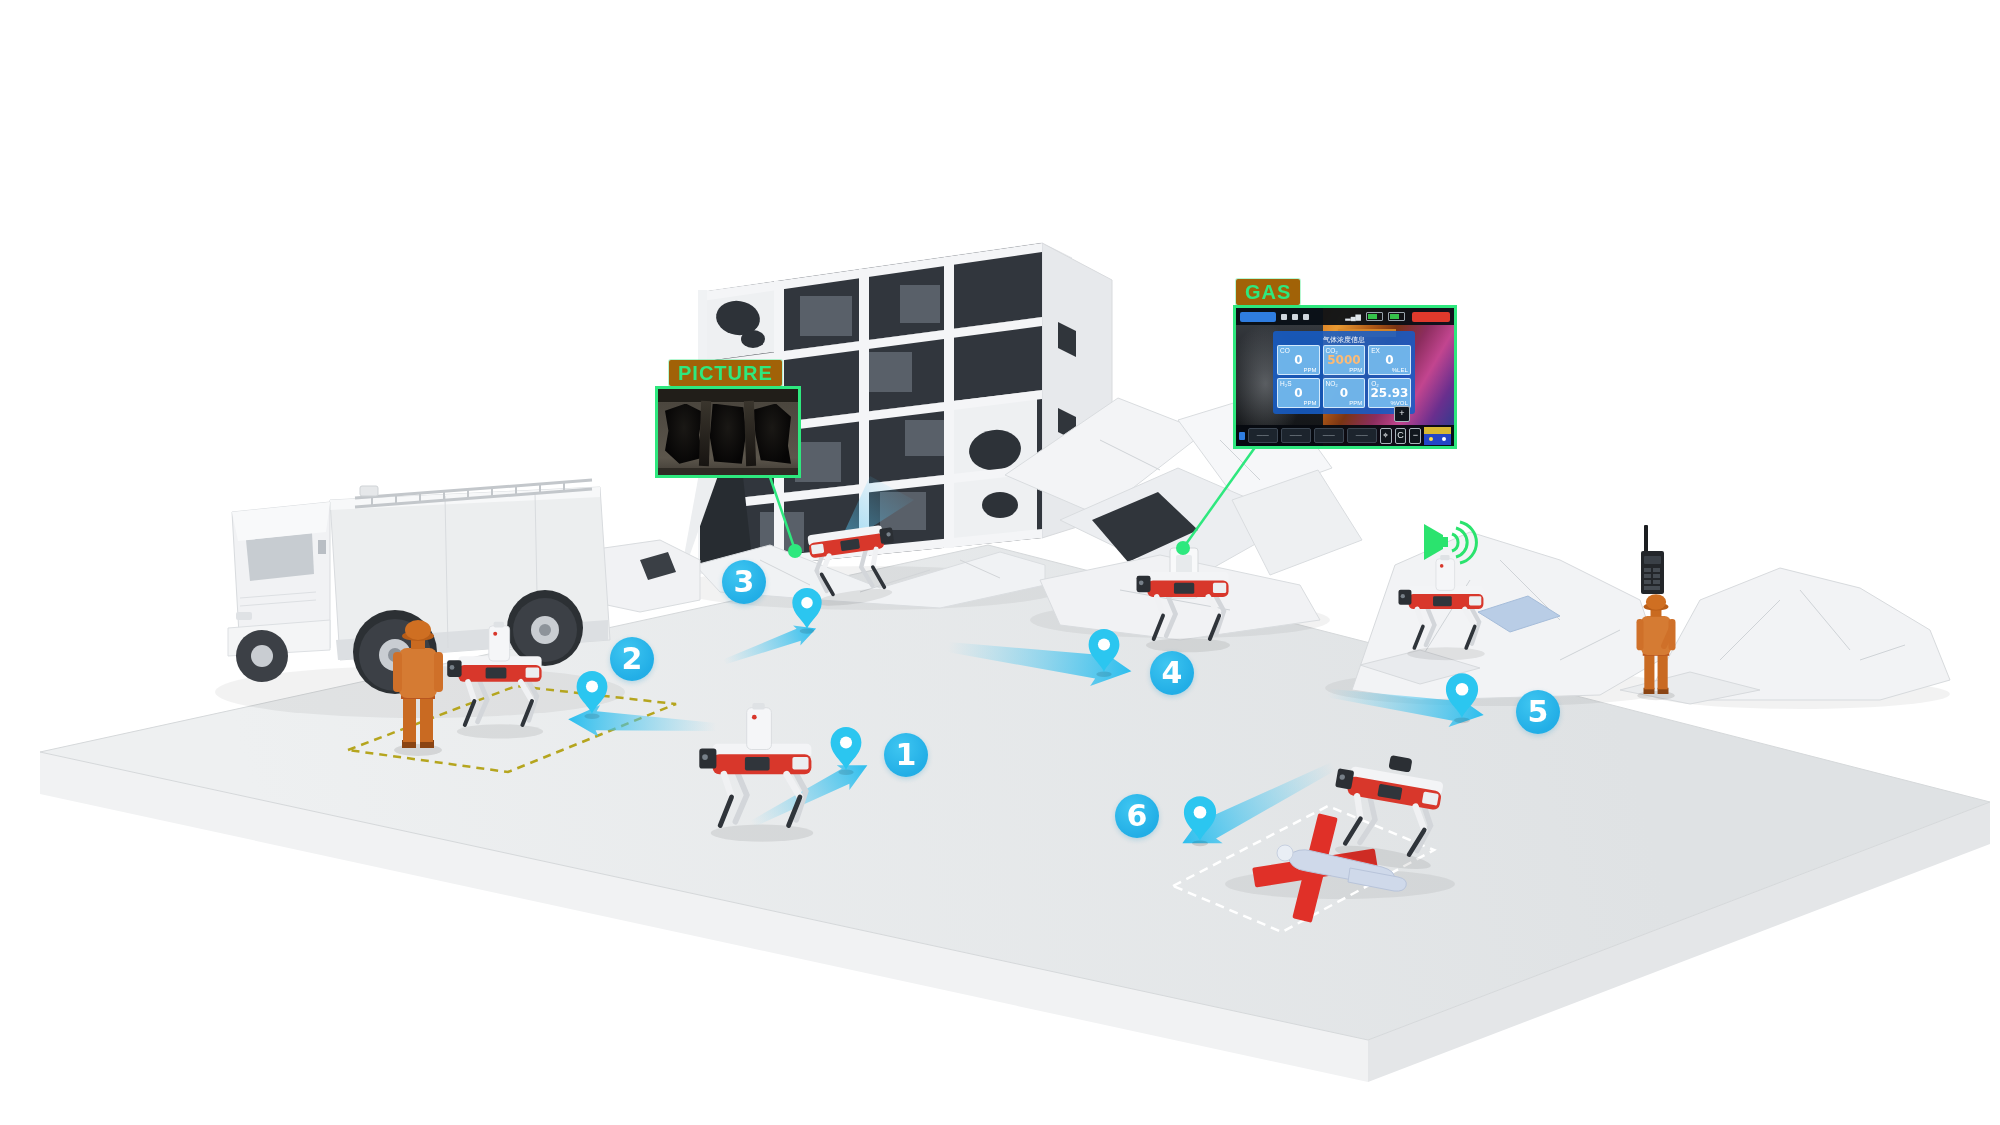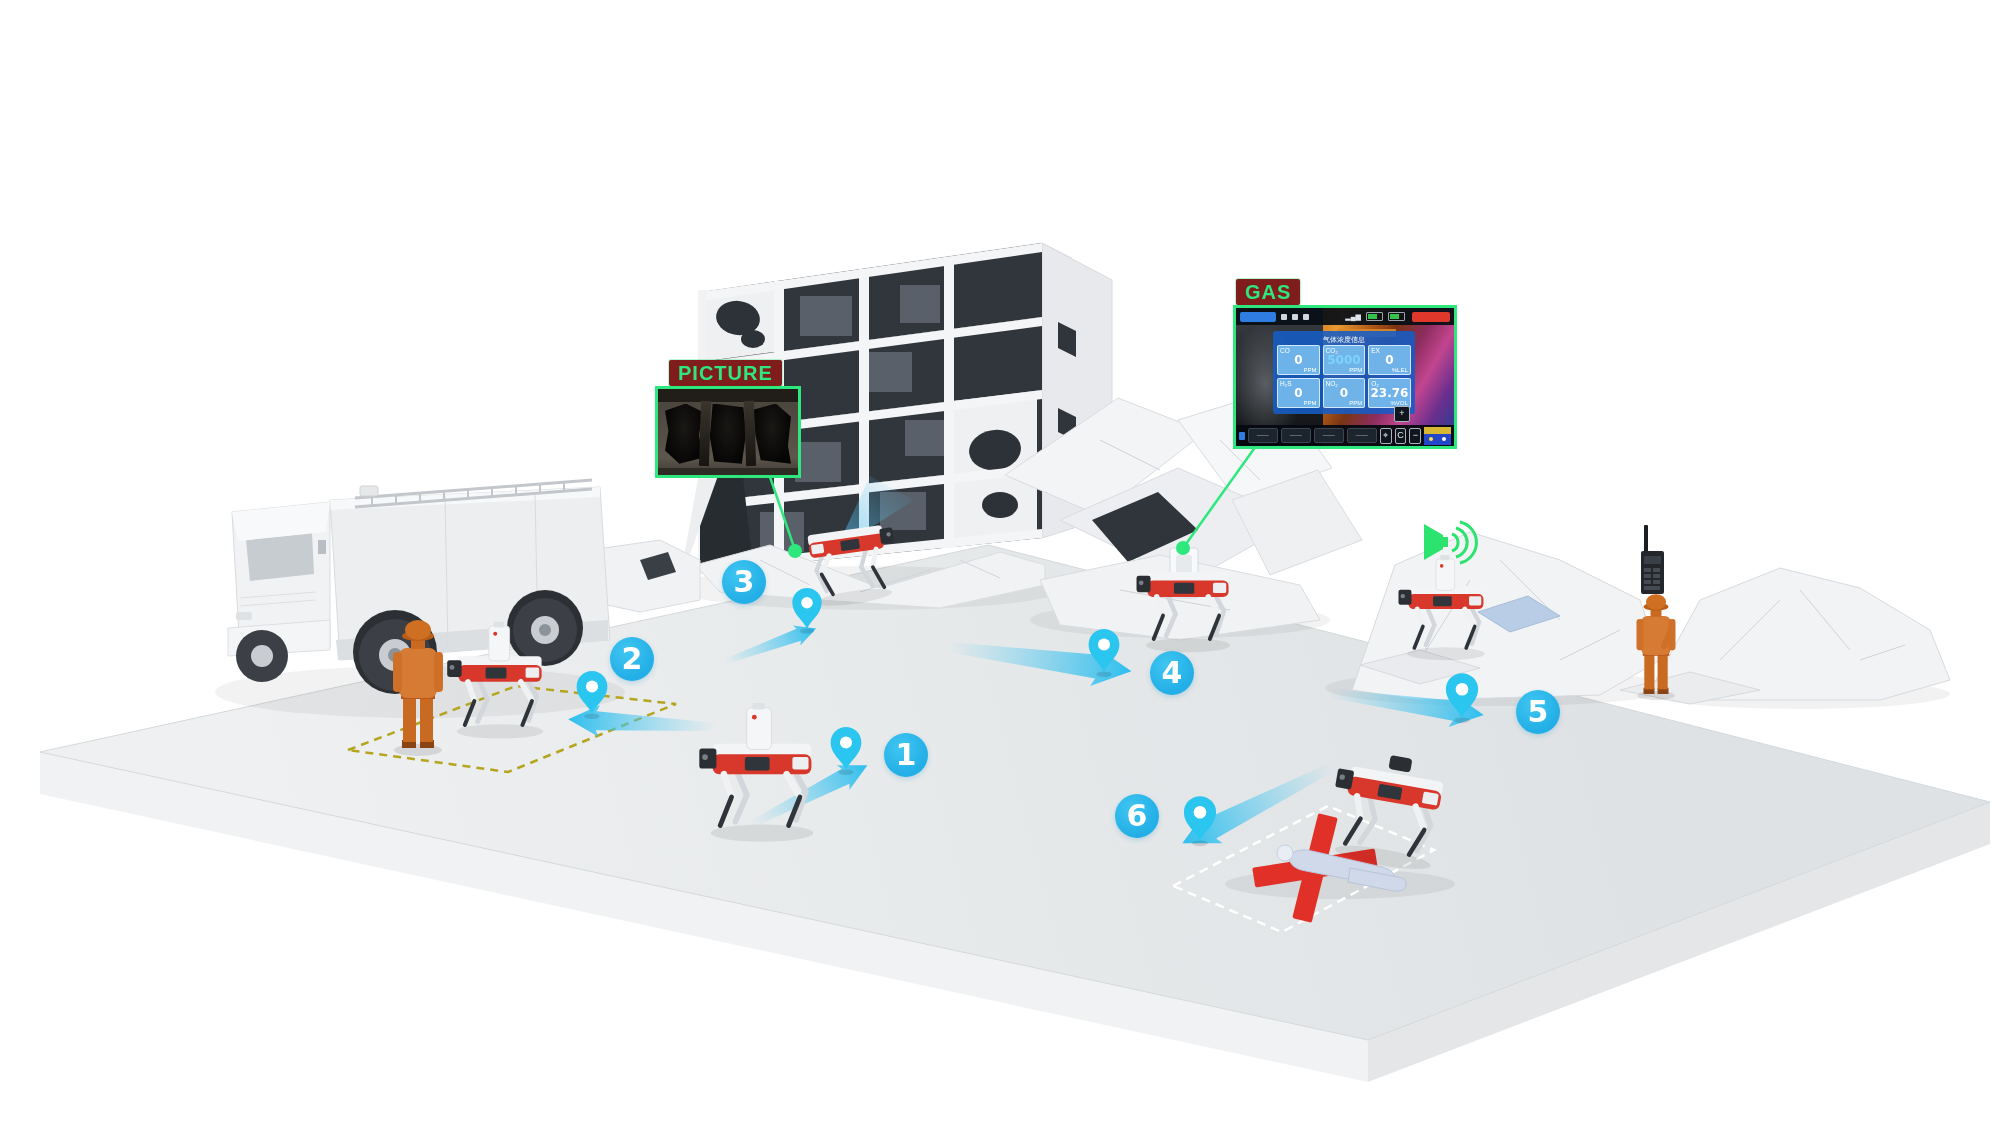--- a/index.html
+++ b/index.html
@@ -7,21 +7,21 @@
          font-family:"Liberation Sans",sans-serif;}
   .stage svg{position:absolute;left:0;top:0;}
 
   
   .badge{position:absolute;width:44px;height:44px;border-radius:50%;
          background:radial-gradient(circle at 38% 32%,#3fc6f1,#22aee6 70%);
          color:#fff;font:bold 30px/44px "DejaVu Sans",sans-serif;text-align:center;
          box-shadow:0 2px 5px rgba(30,150,200,.25);}
 
   
-  .co-tab{position:absolute;background:#7f1d1d;color:#2ee87e;font:bold 20px/26px "Liberation Sans",sans-serif;
+  .co-tab{position:absolute;background:#a16207;color:#2ee87e;font:bold 20px/26px "Liberation Sans",sans-serif;
           letter-spacing:1px;padding:0 9px;border-radius:2px;box-shadow:0 0 0 1px rgba(46,232,126,.35);z-index:4;}
   .pic-wrap{position:absolute;left:653px;top:360px;z-index:3;}
   .pic-tab{left:16px;top:0;}
   .pic-frame{position:absolute;left:2px;top:26px;width:140px;height:86px;border:3px solid #2ee87e;
              background:linear-gradient(180deg,#a99f90 0%,#6b665c 10%,#4b463e 16%,#5c564c 80%,#3f3a33 100%);
              overflow:hidden;}
   .pic-lintel{position:absolute;left:0;top:0;width:100%;height:15%;background:#211e19;}
   .pic-sill{position:absolute;left:0;bottom:0;width:100%;height:8%;background:#2e2a24;}
   .pic-open{position:absolute;top:17%;height:70%;background:radial-gradient(at 50% 40%,#1a1815,#060505 75%);}
   .pic-open.o1{left:5%;width:27%;clip-path:polygon(0 12%,55% 0,100% 14%,90% 52%,100% 90%,38% 100%,0 78%,9% 45%);}
@@ -51,21 +51,21 @@
   .batt i{position:absolute;left:1px;top:1px;bottom:1px;width:60%;background:#35c24a;}
   .gas-alert{position:absolute;left:47%;top:21px;width:58px;height:8px;background:#d98a2a;opacity:.9;z-index:2;}
   .gas-panel{position:absolute;left:17%;top:16.5%;width:65%;height:60%;background:rgba(22,92,198,.88);
              border-radius:3px;padding:3px 4px;box-sizing:border-box;z-index:2;}
   .gas-title{color:#fff;font-size:7px;text-align:center;height:11px;line-height:11px;}
   .gas-grid{display:grid;grid-template-columns:1fr 1fr 1fr;gap:3px;}
   .gas-cell{position:relative;height:28px;background:rgba(125,195,242,.85);border:1px solid rgba(222,240,255,.9);
             border-radius:2px;color:#fff;}
   .gas-cell .nm{position:absolute;left:2px;top:1px;font-size:6.5px;}
   .gas-cell .val{position:absolute;left:0;right:0;top:7px;text-align:center;font:bold 12px "DejaVu Sans",sans-serif;}
-  .gas-cell.warn .val{color:#7dd3fc;}
+  .gas-cell.warn .val{color:#fdba74;}
   .gas-cell .un{position:absolute;right:2px;bottom:1px;font-size:6px;}
   .gas-botbar{position:absolute;left:0;bottom:0;width:100%;height:21px;background:rgba(6,10,16,.95);
               display:flex;align-items:center;gap:3px;padding:0 3px;box-sizing:border-box;z-index:2;}
   .bb-led{width:8px;height:8px;background:#2f7de0;border-radius:1px;}
   .bb-chip{min-width:24px;height:13px;background:#1c242d;border:1px solid #3c4652;border-radius:2px;
            color:#b9c2cb;font-size:6px;line-height:13px;text-align:center;padding:0 2px;}
   .bb-btn{width:14px;height:14px;background:#10161d;border:1px solid #aab4bd;border-radius:2px;color:#e8edf1;
           font-size:9px;line-height:13px;text-align:center;}
   .bb-zoom{position:absolute;right:44px;bottom:24px;z-index:2;}
   .bb-legend{width:38px;height:18px;margin-left:auto;}
@@ -420,21 +420,21 @@
           <span class="val">0</span>
           <span class="un">PPM</span>
         </div>
         <div class="gas-cell">
           <span class="nm">NO₂</span>
           <span class="val">0</span>
           <span class="un">PPM</span>
         </div>
         <div class="gas-cell">
           <span class="nm">O₂</span>
-          <span class="val">23.76</span>
+          <span class="val">25.93</span>
           <span class="un">%VOL</span>
         </div>
       </div>
     </div>
     <div class="bb-btn bb-zoom">+</div>
     <div class="gas-botbar">
       <div class="bb-led"></div>
       <div class="bb-chip">——</div>
       <div class="bb-chip">——</div>
       <div class="bb-chip">——</div>

